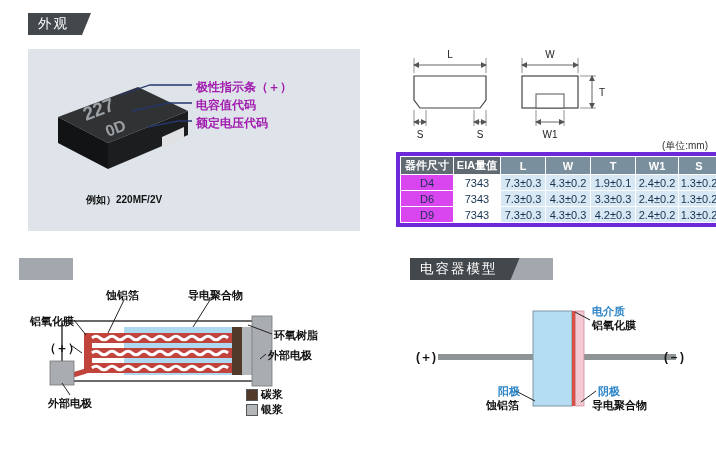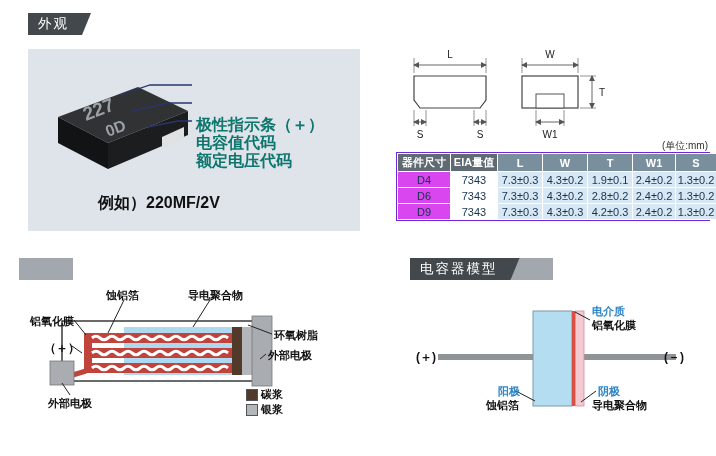--- a/index.html
+++ b/index.html
@@ -9,32 +9,32 @@
   
   .sec-hdr{position:absolute;height:22px;display:flex;align-items:stretch;}
   .sec-hdr .dark{background:#43484c;color:#fff;font-size:13.5px;line-height:22px;
         padding:0 22px 0 10px;letter-spacing:2px;position:relative;z-index:1;
         clip-path:polygon(0 0,100% 0,calc(100% - 9px) 100%,0 100%);white-space:nowrap;}
   .sec-hdr .tail{background:#a2a8ad;margin-left:-9px;}
 
   
   .lbl{position:absolute;font-size:11px;font-weight:700;color:#111;white-space:nowrap;z-index:3;}
   .lbl.blue{color:#2f86c8;}
-  .lbl.navy{color:#0f766e;font-size:16px;margin-top:36px;}
+  .lbl.navy{color:#a21caf;font-size:12px;}
   .lbl.plain{font-weight:700;font-size:12px;}
 
   
   .panel-appearance{position:absolute;left:28px;top:49px;width:332px;height:182px;background:#dee4ea;}
   .panel-appearance svg{position:absolute;}
-  .ap-example{position:absolute;left:70px;top:144px;font-size:16px;font-weight:700;color:#111;}
+  .ap-example{position:absolute;left:58px;top:144px;font-size:10px;font-weight:700;color:#111;}
 
   
   .dim-svg{position:absolute;left:400px;top:46px;}
   .unit-note{position:absolute;right:8px;top:139px;font-size:10px;color:#333;}
-  .dim-table-wrap{position:absolute;left:396px;top:152px;width:312px;border:1px solid #6d28d9;background:#fff;}
+  .dim-table-wrap{position:absolute;left:396px;top:152px;width:312px;border:4px solid #6d28d9;background:#fff;}
   .dim-table{border-collapse:separate;border-spacing:1px;width:100%;table-layout:fixed;background:#fff;}
   .dim-table th{font-size:11px;color:#fff;font-weight:700;height:17px;text-align:center;padding:0;}
   .dim-table th.g{background:#5f6a72;}
   .dim-table th.b{background:#7a8f9e;}
   .dim-table td{font-size:11px;color:#16324f;height:15px;text-align:center;padding:0;}
   .dim-table td.first{background:#d946ef;}
   .dim-table td.white{background:#ffffff;}
   .dim-table td.data{background:#d7e8f4;}
 
   
@@ -147,21 +147,21 @@
           <td class="data">4.3±0.2</td>
           <td class="data">1.9±0.1</td>
           <td class="data">2.4±0.2</td>
           <td class="data">1.3±0.2</td>
         </tr>
         <tr>
           <td class="first">D6</td>
           <td class="white">7343</td>
           <td class="data">7.3±0.3</td>
           <td class="data">4.3±0.2</td>
-          <td class="data">2.8±0.2</td>
+          <td class="data">3.3±0.3</td>
           <td class="data">2.4±0.2</td>
           <td class="data">1.3±0.2</td>
         </tr>
         <tr>
           <td class="first">D9</td>
           <td class="white">7343</td>
           <td class="data">7.3±0.3</td>
           <td class="data">4.3±0.3</td>
           <td class="data">4.2±0.3</td>
           <td class="data">2.4±0.2</td>

